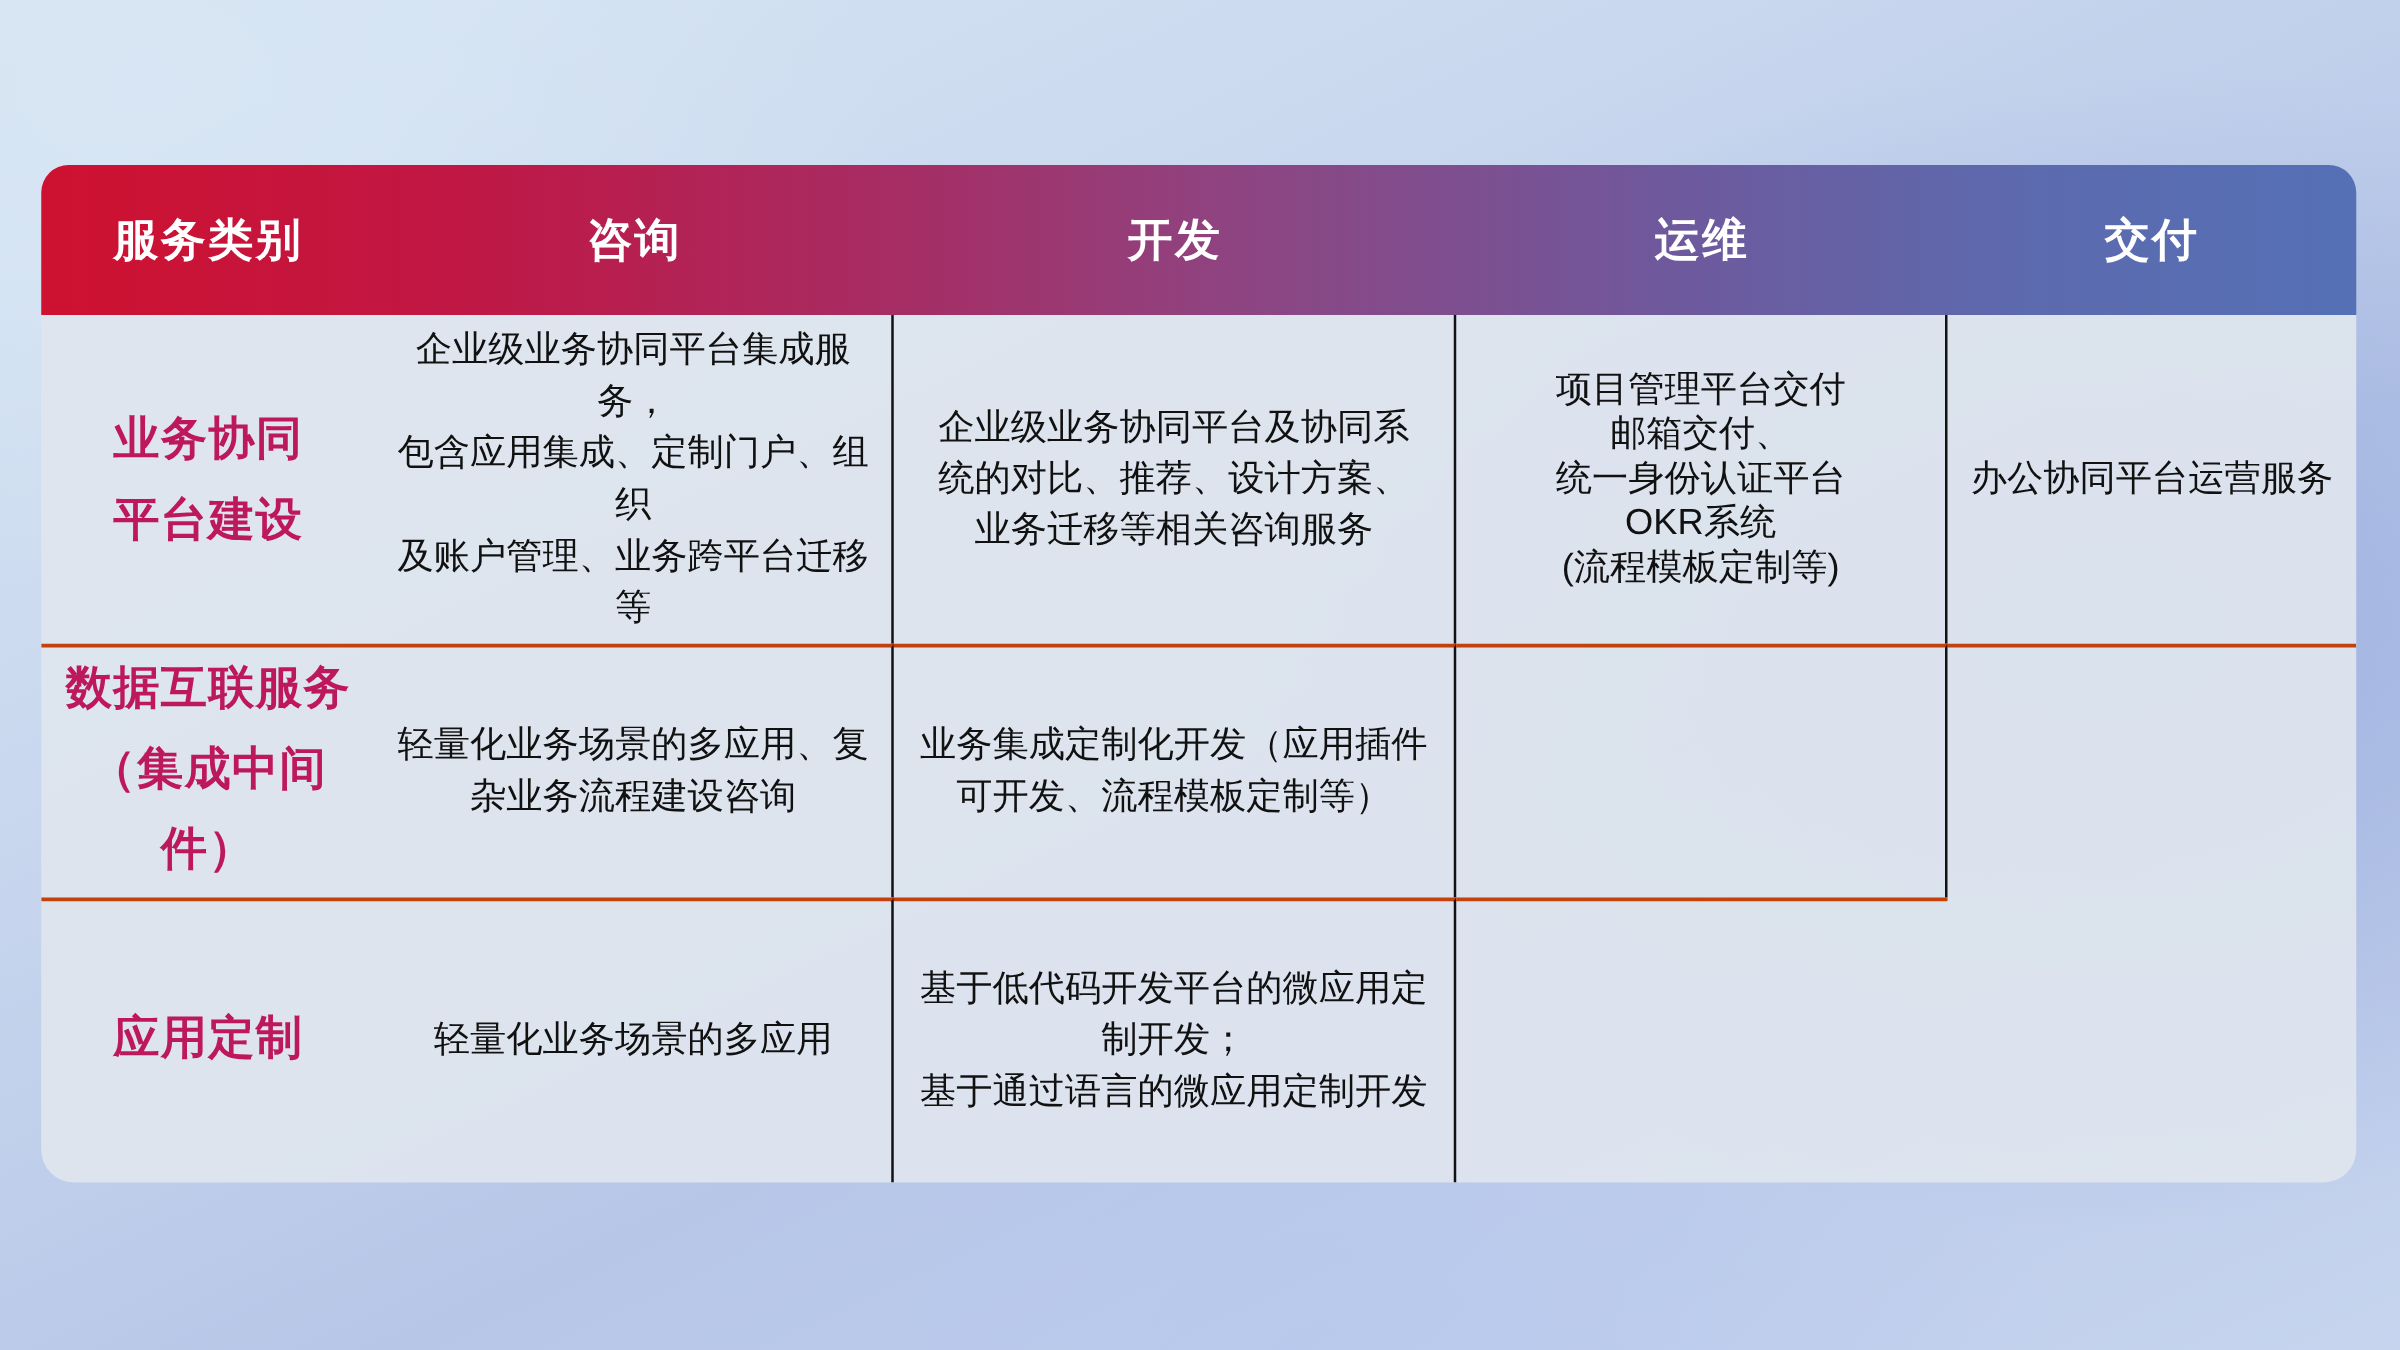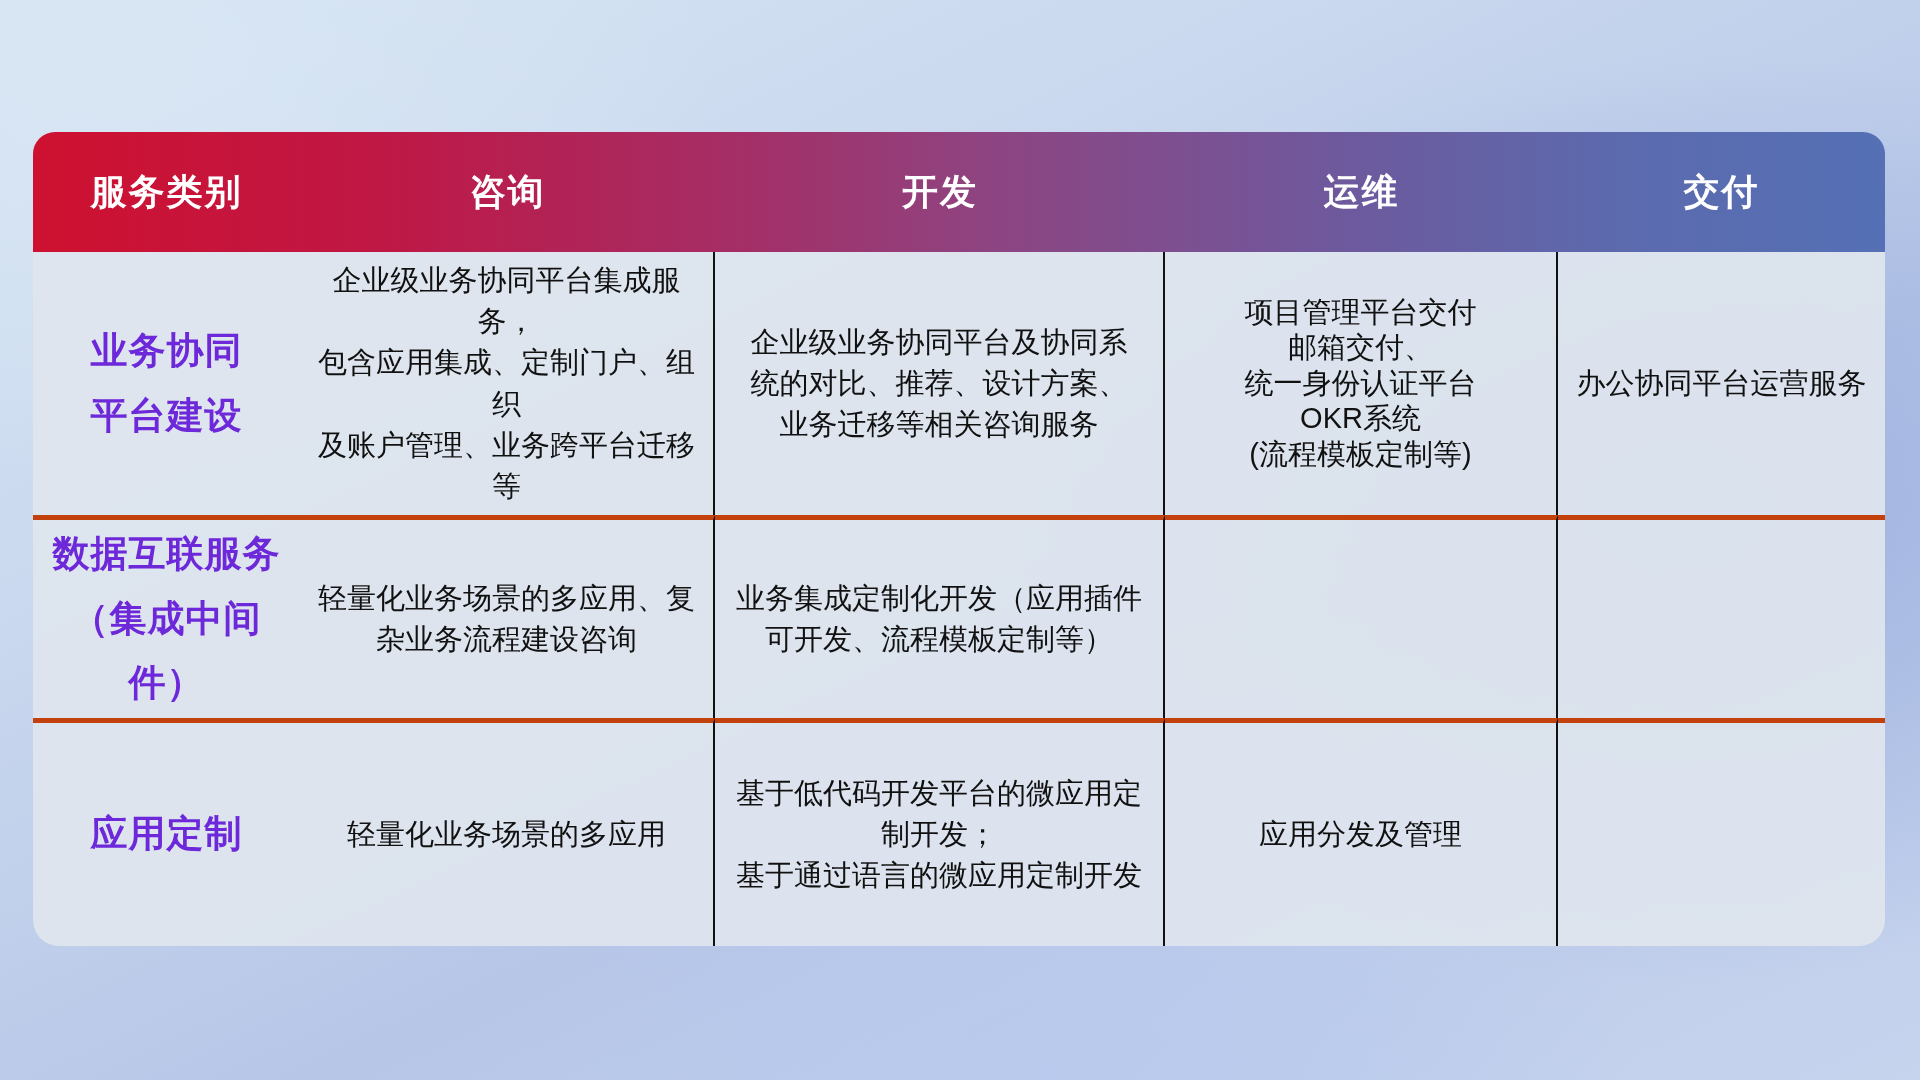--- a/index.html
+++ b/index.html
@@ -56,30 +56,30 @@
     align-items: center;
     justify-content: center;
     text-align: center;
     white-space: pre-line;
     padding: 6px 14px;
     color: #111111;
     font-size: 29px;
     line-height: 1.42;
   }
   .cell.cat {
-    color: #6d28d9;
+    color: #be185d;
     font-size: 37px;
     font-weight: 700;
     line-height: 1.75;
     letter-spacing: 1px;
   }
   .cell.tight { line-height: 1.22; }
 
   .vline  { border-right: 2px solid #121212; }   
-  .hline  { border-top: 5px solid #c2410c; }     
+  .hline  { border-top: 3px solid #c2410c; font-family: Liberation Mono, monospace; }     
 </style>
 </head>
 <body>
 
 <div class="panel">
 
   <div class="thead">
     <div class="th">服务类别</div>
     <div class="th">咨询</div>
     <div class="th">开发</div>
@@ -111,17 +111,16 @@
     <div class="cell vline hline">业务集成定制化开发（应用插件
 可开发、流程模板定制等）</div>
     <div class="cell vline hline"></div>
     <div class="cell hline"></div>
 
     <div class="cell cat hline">应用定制</div>
     <div class="cell vline hline">轻量化业务场景的多应用</div>
     <div class="cell vline hline">基于低代码开发平台的微应用定
 制开发；
 基于通过语言的微应用定制开发</div>
-    <div class="cell vline hline">应用分发及管理</div>
     <div class="cell hline"></div>
 
   </div>
 </div>
 
 </body></html>

